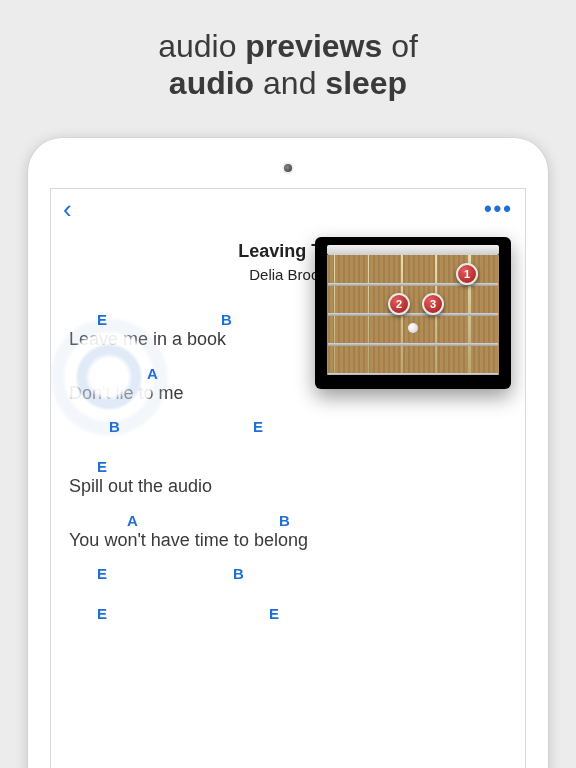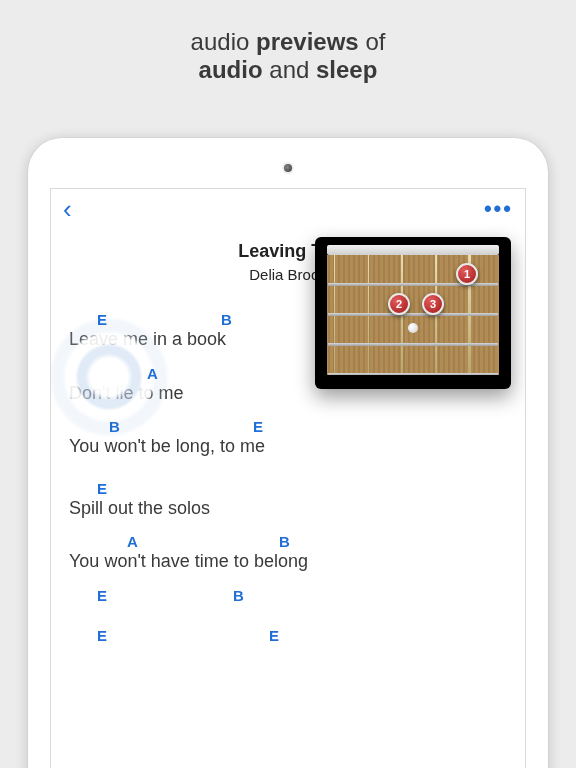--- a/index.html
+++ b/index.html
@@ -7,21 +7,21 @@
   body {
     background: #ececec;
     font-family: -apple-system, "Helvetica Neue", Helvetica, Arial, sans-serif;
     overflow: hidden;
     position: relative;
   }
 
   .promo-heading {
     text-align: center;
     color: #3a3a3a;
-    font-size: 24px;
+    font-size: 32px;
     line-height: 1.15;
     font-weight: 300;
     padding-top: 28px;
   }
   .promo-heading .strong { font-weight: 700; }
 
   .tablet {
     position: absolute;
     left: 50%;
     transform: translateX(-50%);
@@ -232,29 +232,28 @@
               <div class="chord-row">
                 <span class="chord" style="left: 78px;">A</span>
               </div>
               <div class="lyric">Don't lie to me</div>
             </div>
             <div class="line">
               <div class="chord-row">
                 <span class="chord" style="left: 40px;">B</span>
                 <span class="chord" style="left: 184px;">E</span>
               </div>
-              <div class="lyric">You won't be long, to me</div>
             </div>
           </div>
           <div class="stanza">
             <div class="line">
               <div class="chord-row">
                 <span class="chord" style="left: 28px;">E</span>
               </div>
-              <div class="lyric">Spill out the solos</div>
+              <div class="lyric">Spill out the audio</div>
             </div>
             <div class="line">
               <div class="chord-row">
                 <span class="chord" style="left: 58px;">A</span>
                 <span class="chord" style="left: 210px;">B</span>
               </div>
               <div class="lyric">You won't have time to belong</div>
             </div>
             <div class="line">
               <div class="chord-row">

